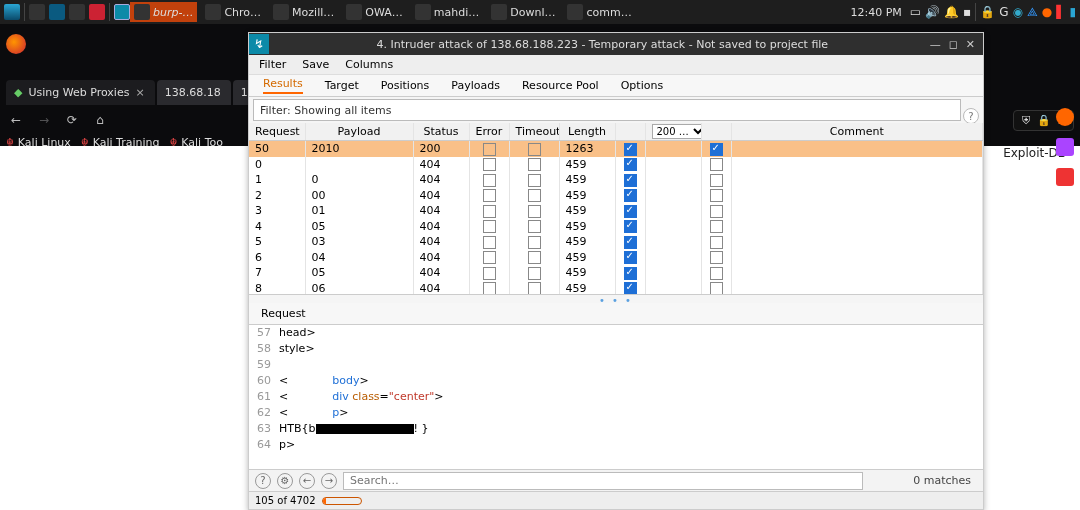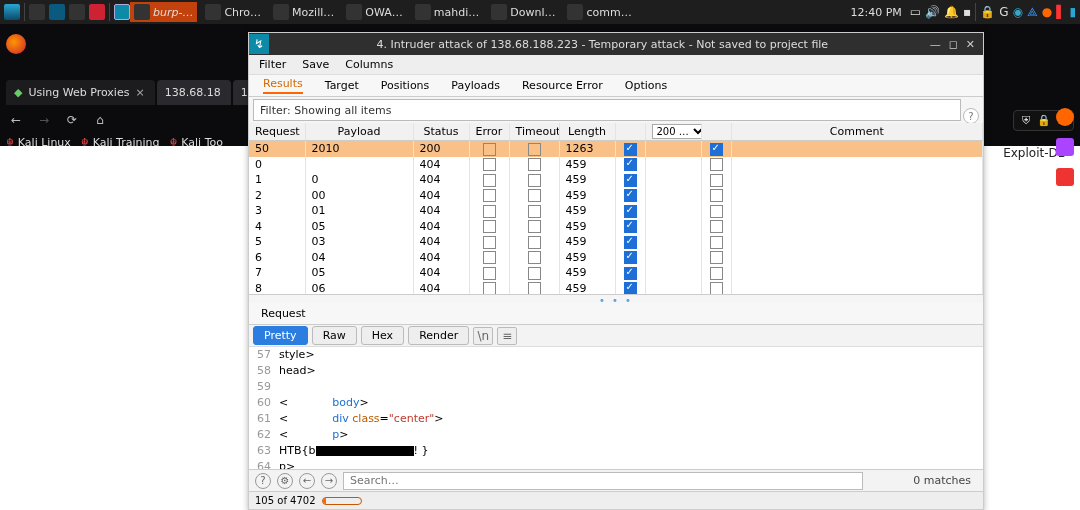--- a/index.html
+++ b/index.html
@@ -214,21 +214,21 @@
     <span>Filter</span>
     <span>Save</span>
     <span>Columns</span>
   </div>
 
   <div class="menu2">
     <span class="m2sel">Results</span>
     <span>Target</span>
     <span>Positions</span>
     <span>Payloads</span>
-    <span>Resource Error</span>
+    <span>Resource Pool</span>
     <span>Options</span>
   </div>
 
   <div class="filter">
     <span>Filter: Showing all items</span>
   </div>
   <div class="help">?</div>
 
   <div class="tblwrap">
     <table class="tbl">
@@ -382,45 +382,37 @@
         </tbody>
     </table>
   </div>
   <div class="dragdots">• • •</div>
 
   <div class="lowmenu">
     <span>Request</span>
     <span class="lsel">Response</span>
   </div>
 
-  <div class="fmtbar">
-    <span class="pill act">Pretty</span>
-    <span class="pill">Raw</span>
-    <span class="pill">Hex</span>
-    <span class="pill">Render</span>
-    <span class="sqbtn">\n</span>
-    <span class="sqbtn">≡</span>
-  </div>
 
   <div class="codewrap">
     <div class="gutter" id="gutter">
         <div>57</div>
         <div>58</div>
         <div>59</div>
         <div>60</div>
         <div>61</div>
         <div>62</div>
         <div></div>
         <div></div>
         <div>63</div>
         <div>64</div>
       </div>
     <div class="codelines" id="codelines">
+        <div>  head&gt;</div>
         <div>    style&gt;</div>
-        <div>  head&gt;</div>
         <div>&nbsp;</div>
         <div>  &lt;<span class="tag">body</span>&gt;</div>
         <div>    &lt;<span class="tag">div</span> <span class="attr">class</span>=<span class="val">"center"</span>&gt;</div>
         <div>      &lt;<span class="tag">p</span>&gt;</div>
         <div>        HTB{b<span class="redact"></span>! }</div>
         <div>      p&gt;</div>
       </div>
   </div>
 
   <div class="searchbar">

